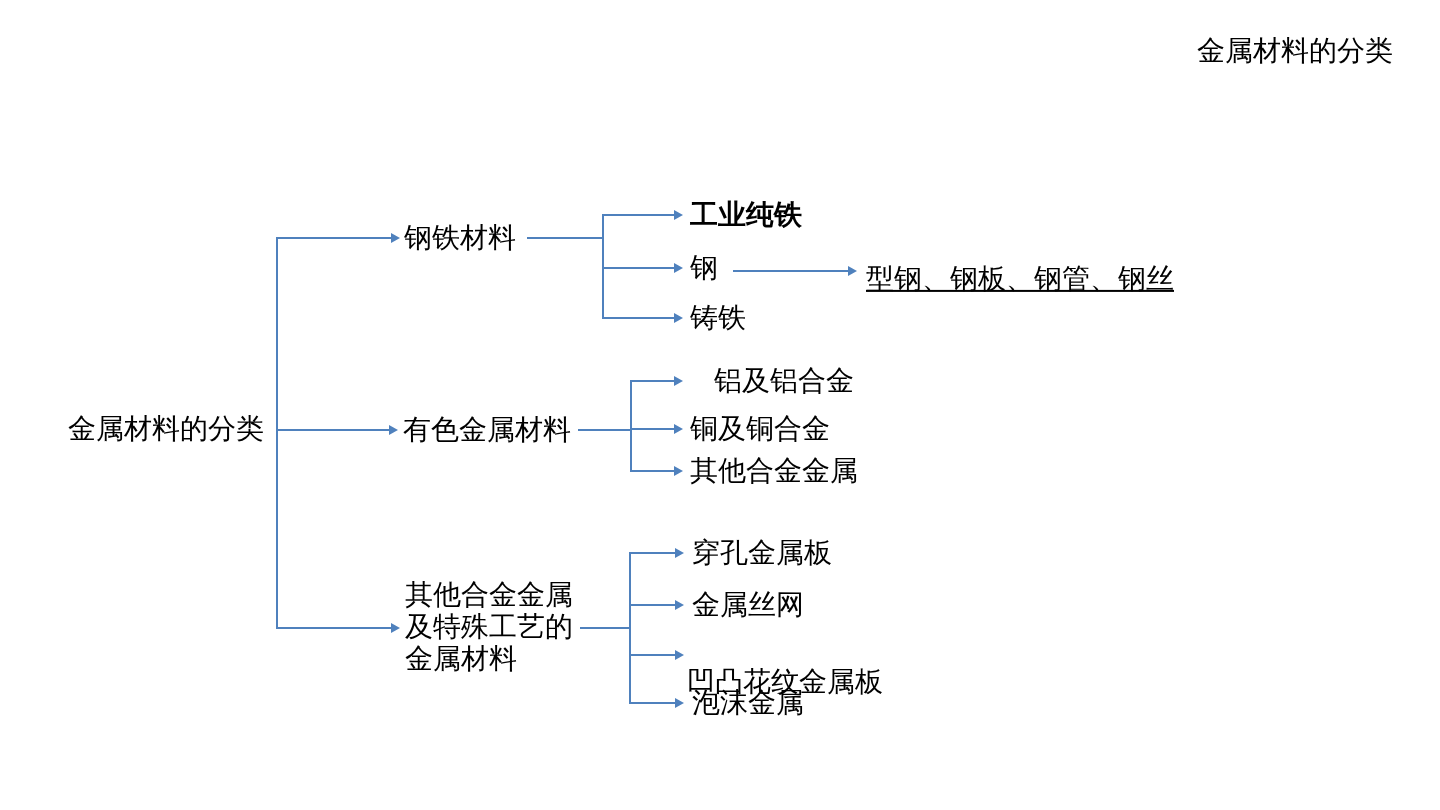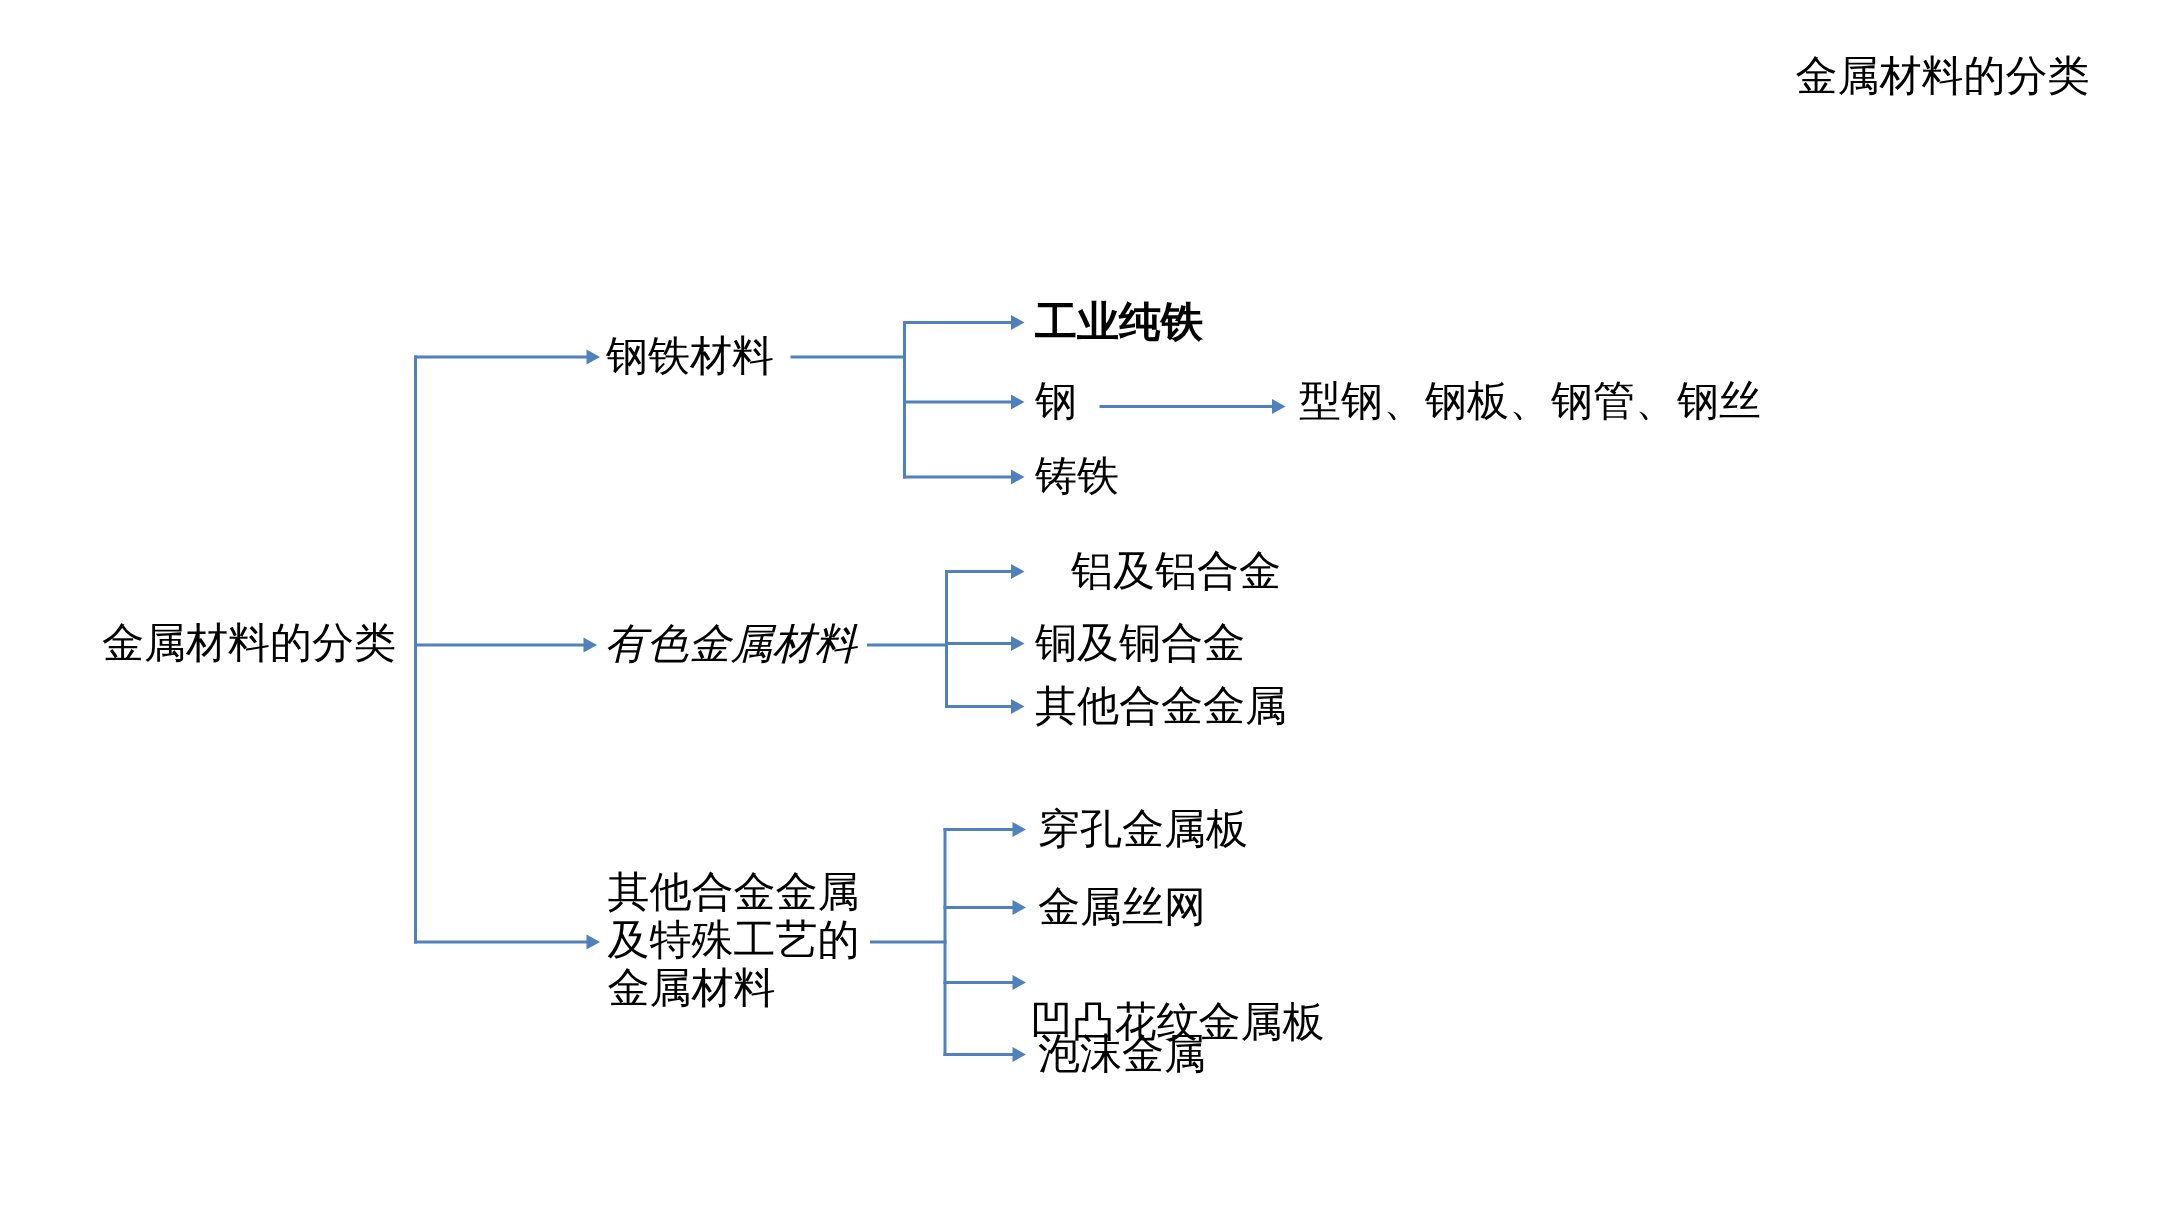--- a/index.html
+++ b/index.html
@@ -77,27 +77,27 @@
   <div class="hl" style="left:602px; top:214px; width:73px;"></div>
   <div class="arrow-e" style="left:674px; top:210px;"></div>
   <div class="node" style="left:690px; top:215px;font-weight:bold;">工业纯铁</div>
 
   <div class="hl" style="left:602px; top:267px; width:73px;"></div>
   <div class="arrow-e" style="left:674px; top:263px;"></div>
   <div class="node" style="left:690px; top:268px;">钢</div>
 
   <div class="hl" style="left:733px; top:270px; width:116px;"></div>
   <div class="arrow-e" style="left:848px; top:266px;"></div>
-  <div class="node" style="left:866px; top:268px;">型钢、钢板、钢管、钢丝</div>
+  <div class="node" style="left:866px; top:279px;text-decoration:underline;">型钢、钢板、钢管、钢丝</div>
 
   <div class="hl" style="left:602px; top:317px; width:73px;"></div>
   <div class="arrow-e" style="left:674px; top:313px;"></div>
   <div class="node" style="left:690px; top:318px;">铸铁</div>
 
-  <div class="node" style="left:403px; top:430px;font-style:italic;">有色金属材料</div>
+  <div class="node" style="left:403px; top:430px;">有色金属材料</div>
 
   <div class="hl" style="left:578px; top:429px; width:54px;"></div>
   <div class="vl" style="left:630px; top:380px; height:92px;"></div>
 
   <div class="hl" style="left:630px; top:380px; width:45px;"></div>
   <div class="arrow-e" style="left:674px; top:376px;"></div>
   <div class="node" style="left:714px; top:381px;">铝及铝合金</div>
 
   <div class="hl" style="left:630px; top:428px; width:45px;"></div>
   <div class="arrow-e" style="left:674px; top:424px;"></div>

